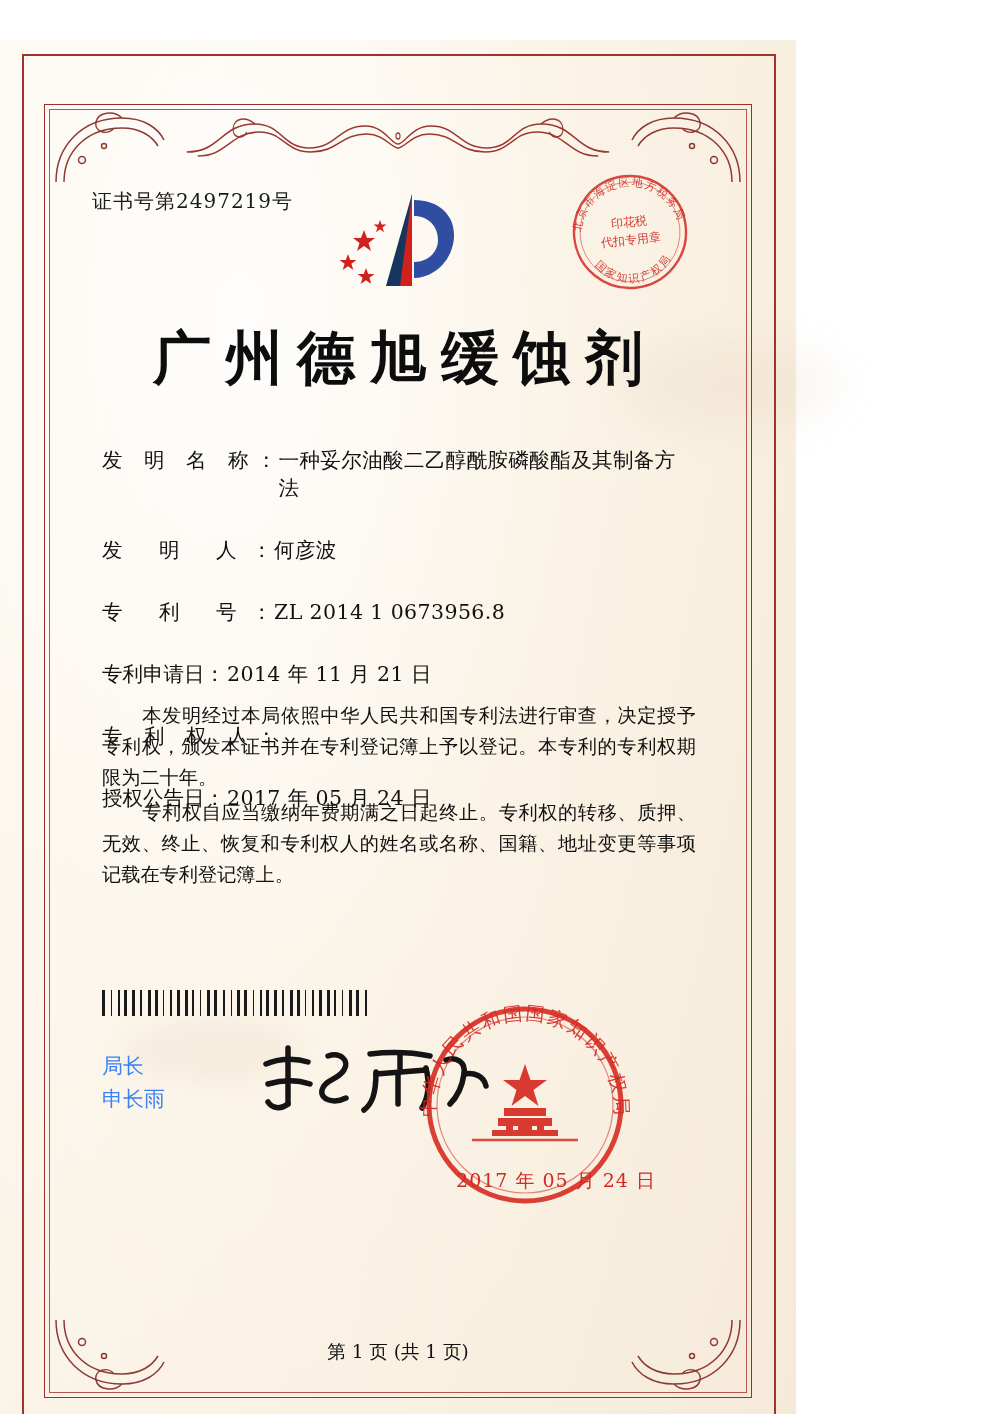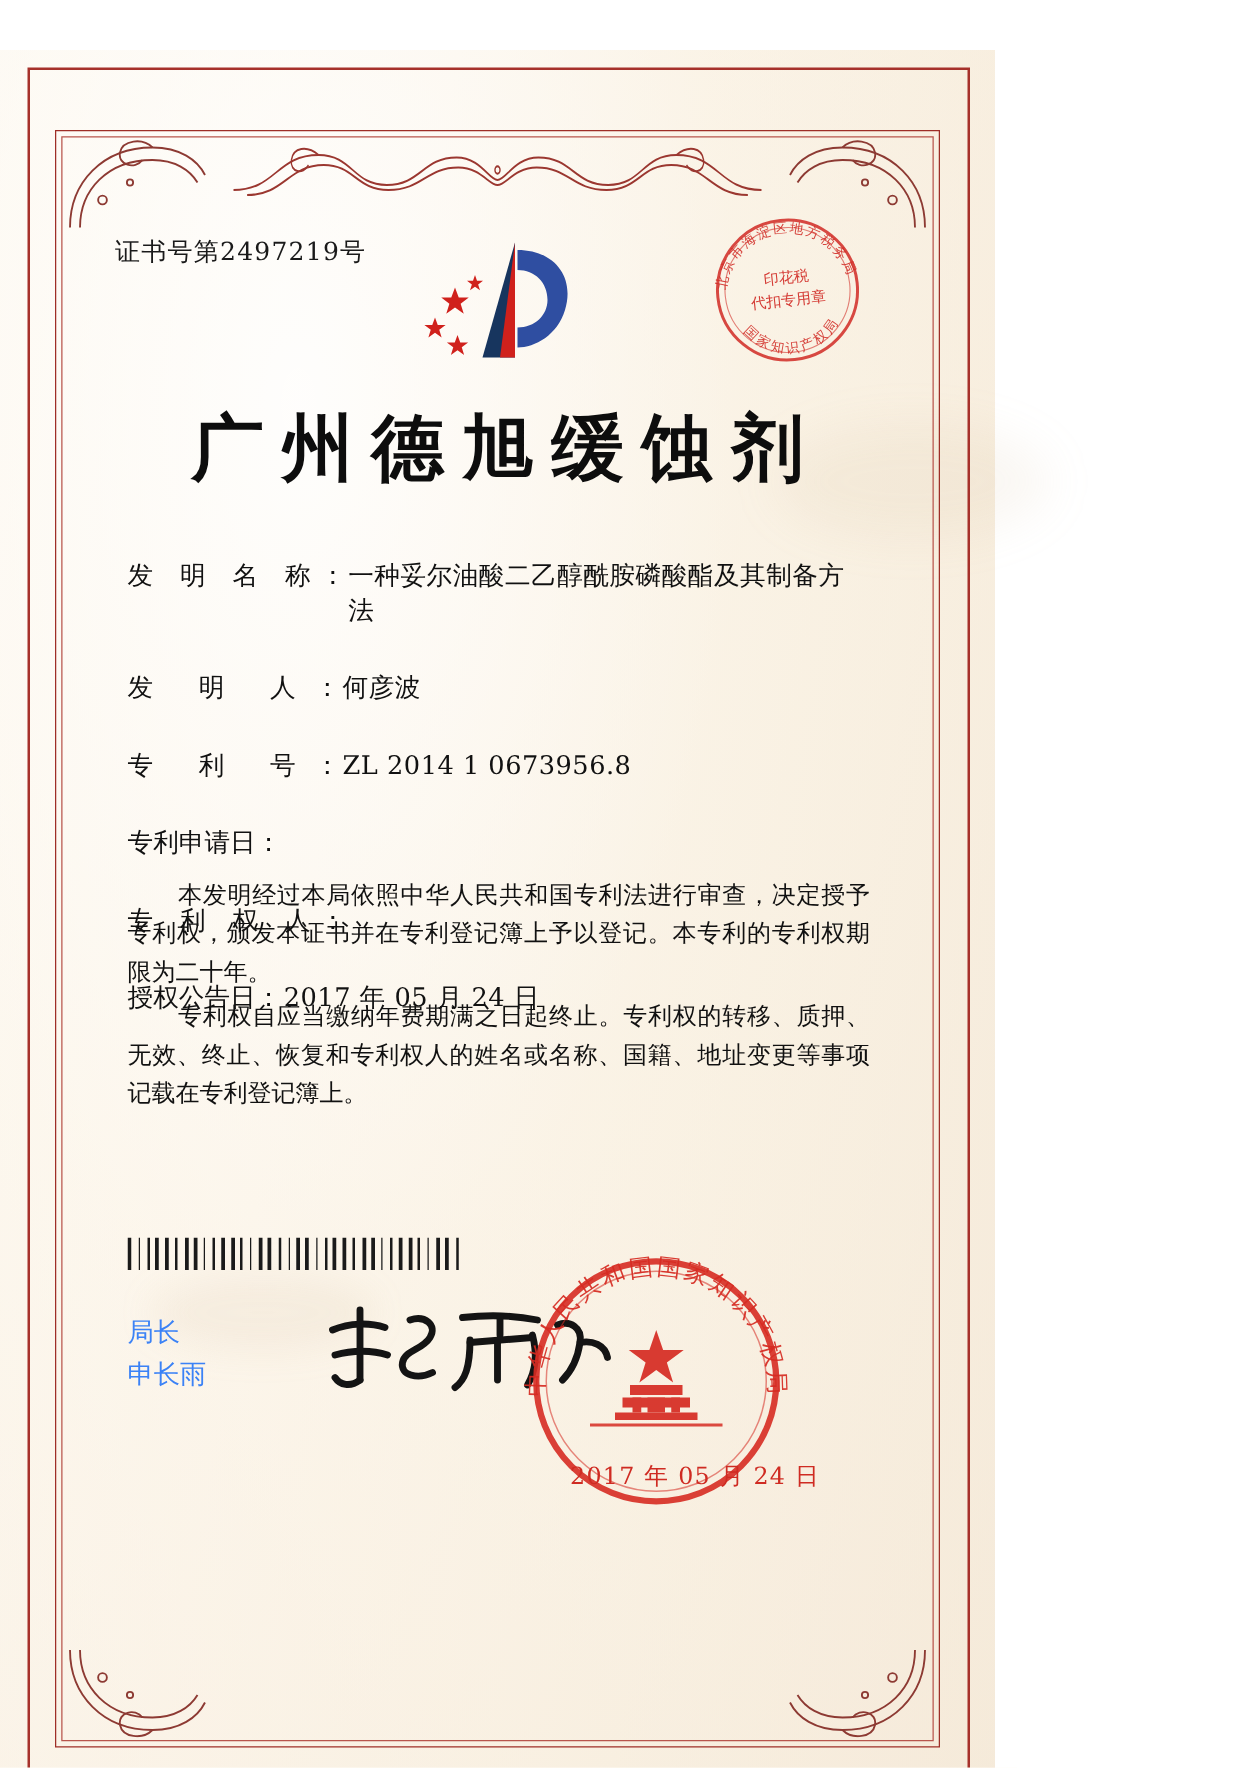--- a/index.html
+++ b/index.html
@@ -379,20 +379,21 @@
         <span class="field-value">何彦波</span>
       </div>
       <div class="field-row">
         <span class="field-label sp2">专    利    号</span>
         <span class="field-sep">：</span>
         <span class="field-value">ZL 2014 1 0673956.8</span>
       </div>
       <div class="field-row">
         <span class="field-label">专利申请日</span>
         <span class="field-sep">：</span>
+        <span class="field-value">2014 年 11 月 21 日</span>
       </div>
       <div class="field-row">
         <span class="field-label sp3">专 利 权 人</span>
         <span class="field-sep">：</span>
       </div>
       <div class="field-row">
         <span class="field-label">授权公告日</span>
         <span class="field-sep">：</span>
         <span class="field-value">2017 年 05 月 24 日</span>
       </div>
@@ -484,20 +485,21 @@
           <rect x="96" y="128" width="7" height="12"></rect>
           <rect x="127" y="128" width="7" height="12"></rect>
         </g>
         <g stroke="#d62b22" stroke-width="2.4" fill="none" opacity="0.85">
           <path d="M62 150 L 168 150"></path>
         </g>
       </svg>
     </div>
     <div id="seal-date">2017 年 05 月 24 日</div>
 
+    <div id="page-footer">第 1 页 (共 1 页)</div>
   </div>
 
   <div id="watermark">
     <span id="wechat-icon">
       <svg viewBox="0 0 26 22">
         <ellipse cx="10" cy="9" rx="9" ry="7.5" fill="#3d9a3d"></ellipse>
         <polygon points="6,14 5,19 9.5,16" fill="#3d9a3d"></polygon>
         <ellipse cx="18" cy="13.5" rx="7.5" ry="6.3" fill="#58b45a"></ellipse>
         <polygon points="21,18.5 22,22 18.5,20" fill="#58b45a"></polygon>
         <circle cx="7.5" cy="7.5" r="1.1" fill="#fff"></circle>

